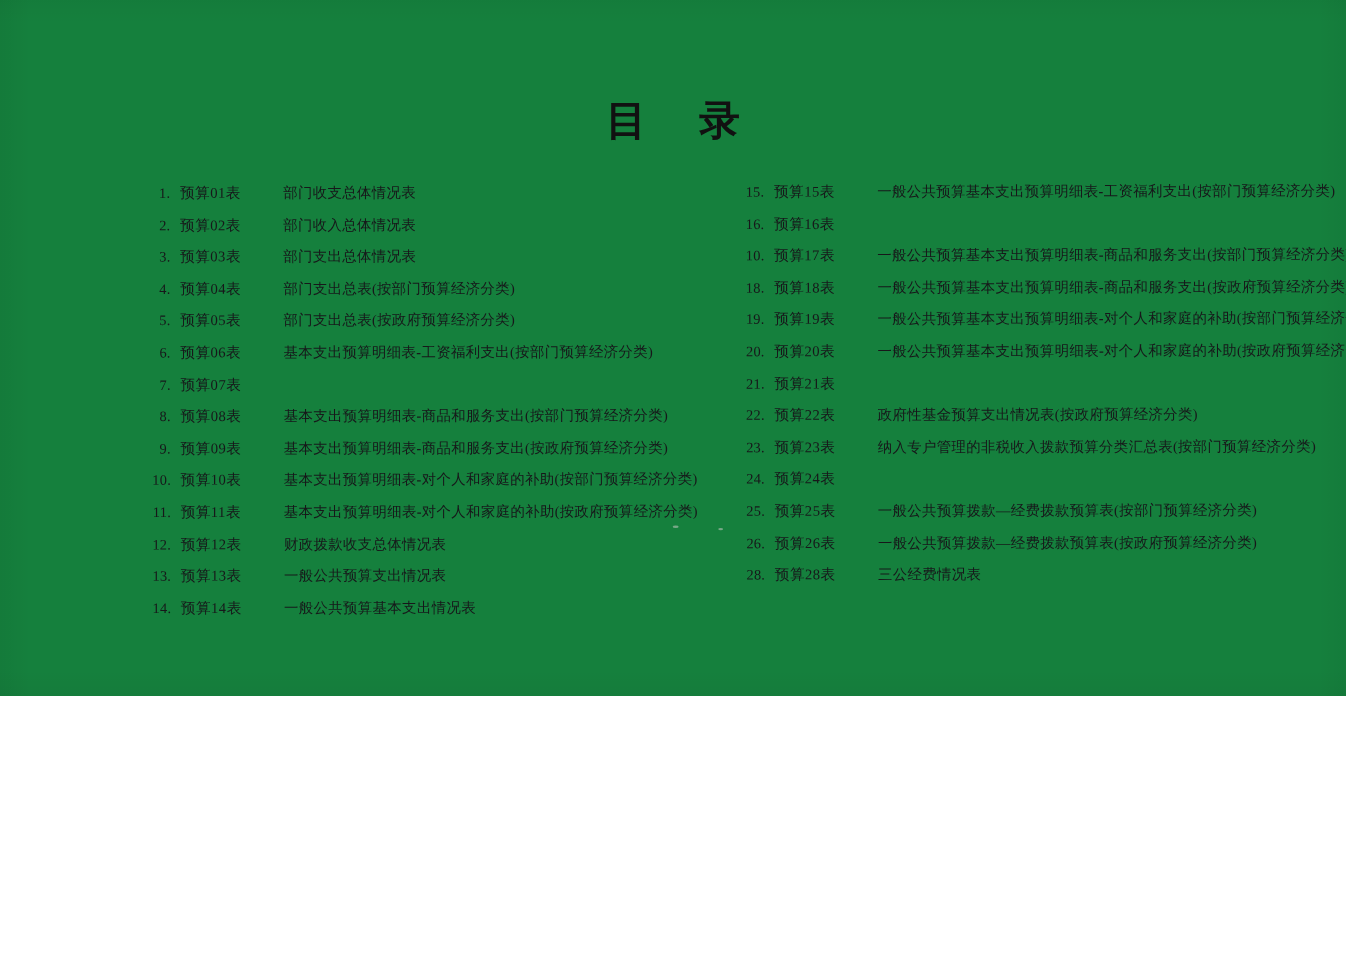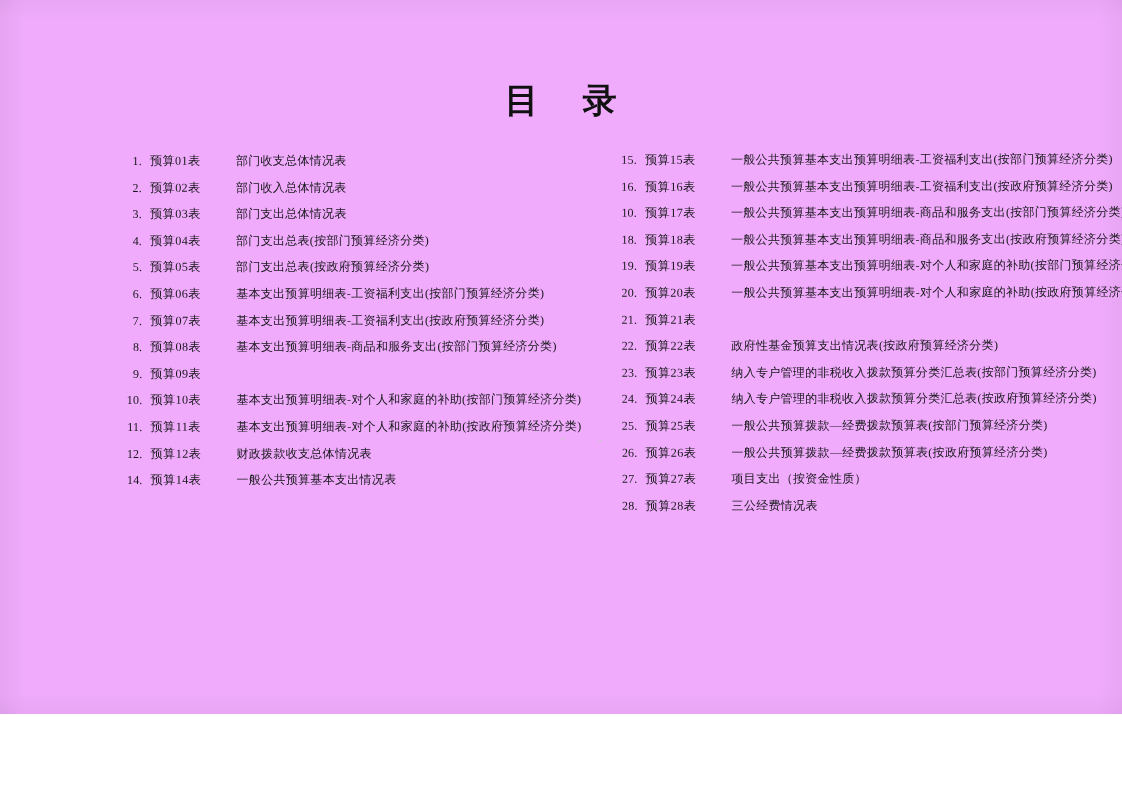--- a/index.html
+++ b/index.html
@@ -13,22 +13,22 @@
     font-family: "Liberation Serif", "DejaVu Serif", serif;
     color: #1a1a1a;
     position: relative;
     overflow: hidden;
   }
   .page {
     position: absolute;
     left: 0;
     top: 0;
     width: 1122px;
-    height: 714px;
-    background: #f0abfc;
+    height: 580px;
+    background: #15803d;
   }
   
   .page::before {
     content: "";
     position: absolute;
     inset: 0;
     background:
       linear-gradient(90deg, rgba(0,0,0,0.045) 0px, rgba(0,0,0,0.0) 26px),
       linear-gradient(180deg, rgba(0,0,0,0.03) 0px, rgba(0,0,0,0.0) 20px),
       linear-gradient(0deg, rgba(0,0,0,0.03) 0px, rgba(0,0,0,0.0) 22px),
@@ -139,63 +139,67 @@
           <span class="label">部门支出总表(按政府预算经济分类)</span>
         </div>
         <div class="toc-row">
           <span class="idx">6.</span>
           <span class="code">预算06表</span>
           <span class="label">基本支出预算明细表-工资福利支出(按部门预算经济分类)</span>
         </div>
         <div class="toc-row">
           <span class="idx">7.</span>
           <span class="code">预算07表</span>
-          <span class="label">基本支出预算明细表-工资福利支出(按政府预算经济分类)</span>
         </div>
         <div class="toc-row">
           <span class="idx">8.</span>
           <span class="code">预算08表</span>
           <span class="label">基本支出预算明细表-商品和服务支出(按部门预算经济分类)</span>
         </div>
         <div class="toc-row">
           <span class="idx">9.</span>
           <span class="code">预算09表</span>
+          <span class="label">基本支出预算明细表-商品和服务支出(按政府预算经济分类)</span>
         </div>
         <div class="toc-row">
           <span class="idx">10.</span>
           <span class="code">预算10表</span>
           <span class="label">基本支出预算明细表-对个人和家庭的补助(按部门预算经济分类)</span>
         </div>
         <div class="toc-row">
           <span class="idx">11.</span>
           <span class="code">预算11表</span>
           <span class="label">基本支出预算明细表-对个人和家庭的补助(按政府预算经济分类)</span>
         </div>
         <div class="toc-row">
           <span class="idx">12.</span>
           <span class="code">预算12表</span>
           <span class="label">财政拨款收支总体情况表</span>
         </div>
         <div class="toc-row">
+          <span class="idx">13.</span>
+          <span class="code">预算13表</span>
+          <span class="label">一般公共预算支出情况表</span>
+        </div>
+        <div class="toc-row">
           <span class="idx">14.</span>
           <span class="code">预算14表</span>
           <span class="label">一般公共预算基本支出情况表</span>
         </div>
       </div>
 
       <div class="col col-right">
         <div class="toc-row">
           <span class="idx">15.</span>
           <span class="code">预算15表</span>
           <span class="label">一般公共预算基本支出预算明细表-工资福利支出(按部门预算经济分类)</span>
         </div>
         <div class="toc-row">
           <span class="idx">16.</span>
           <span class="code">预算16表</span>
-          <span class="label">一般公共预算基本支出预算明细表-工资福利支出(按政府预算经济分类)</span>
         </div>
         <div class="toc-row">
           <span class="idx">10.</span>
           <span class="code">预算17表</span>
           <span class="label">一般公共预算基本支出预算明细表-商品和服务支出(按部门预算经济分类)</span>
         </div>
         <div class="toc-row">
           <span class="idx">18.</span>
           <span class="code">预算18表</span>
           <span class="label">一般公共预算基本支出预算明细表-商品和服务支出(按政府预算经济分类)</span>
@@ -220,36 +224,30 @@
           <span class="label">政府性基金预算支出情况表(按政府预算经济分类)</span>
         </div>
         <div class="toc-row">
           <span class="idx">23.</span>
           <span class="code">预算23表</span>
           <span class="label">纳入专户管理的非税收入拨款预算分类汇总表(按部门预算经济分类)</span>
         </div>
         <div class="toc-row">
           <span class="idx">24.</span>
           <span class="code">预算24表</span>
-          <span class="label">纳入专户管理的非税收入拨款预算分类汇总表(按政府预算经济分类)</span>
         </div>
         <div class="toc-row">
           <span class="idx">25.</span>
           <span class="code">预算25表</span>
           <span class="label">一般公共预算拨款—经费拨款预算表(按部门预算经济分类)</span>
         </div>
         <div class="toc-row">
           <span class="idx">26.</span>
           <span class="code">预算26表</span>
           <span class="label">一般公共预算拨款—经费拨款预算表(按政府预算经济分类)</span>
-        </div>
-        <div class="toc-row">
-          <span class="idx">27.</span>
-          <span class="code">预算27表</span>
-          <span class="label">项目支出（按资金性质）</span>
         </div>
         <div class="toc-row">
           <span class="idx">28.</span>
           <span class="code">预算28表</span>
           <span class="label">三公经费情况表</span>
         </div>
       </div>
     </div>
 
     <div class="speck" style="left:560px; top:438px; width:5px; height:2px;"></div>

